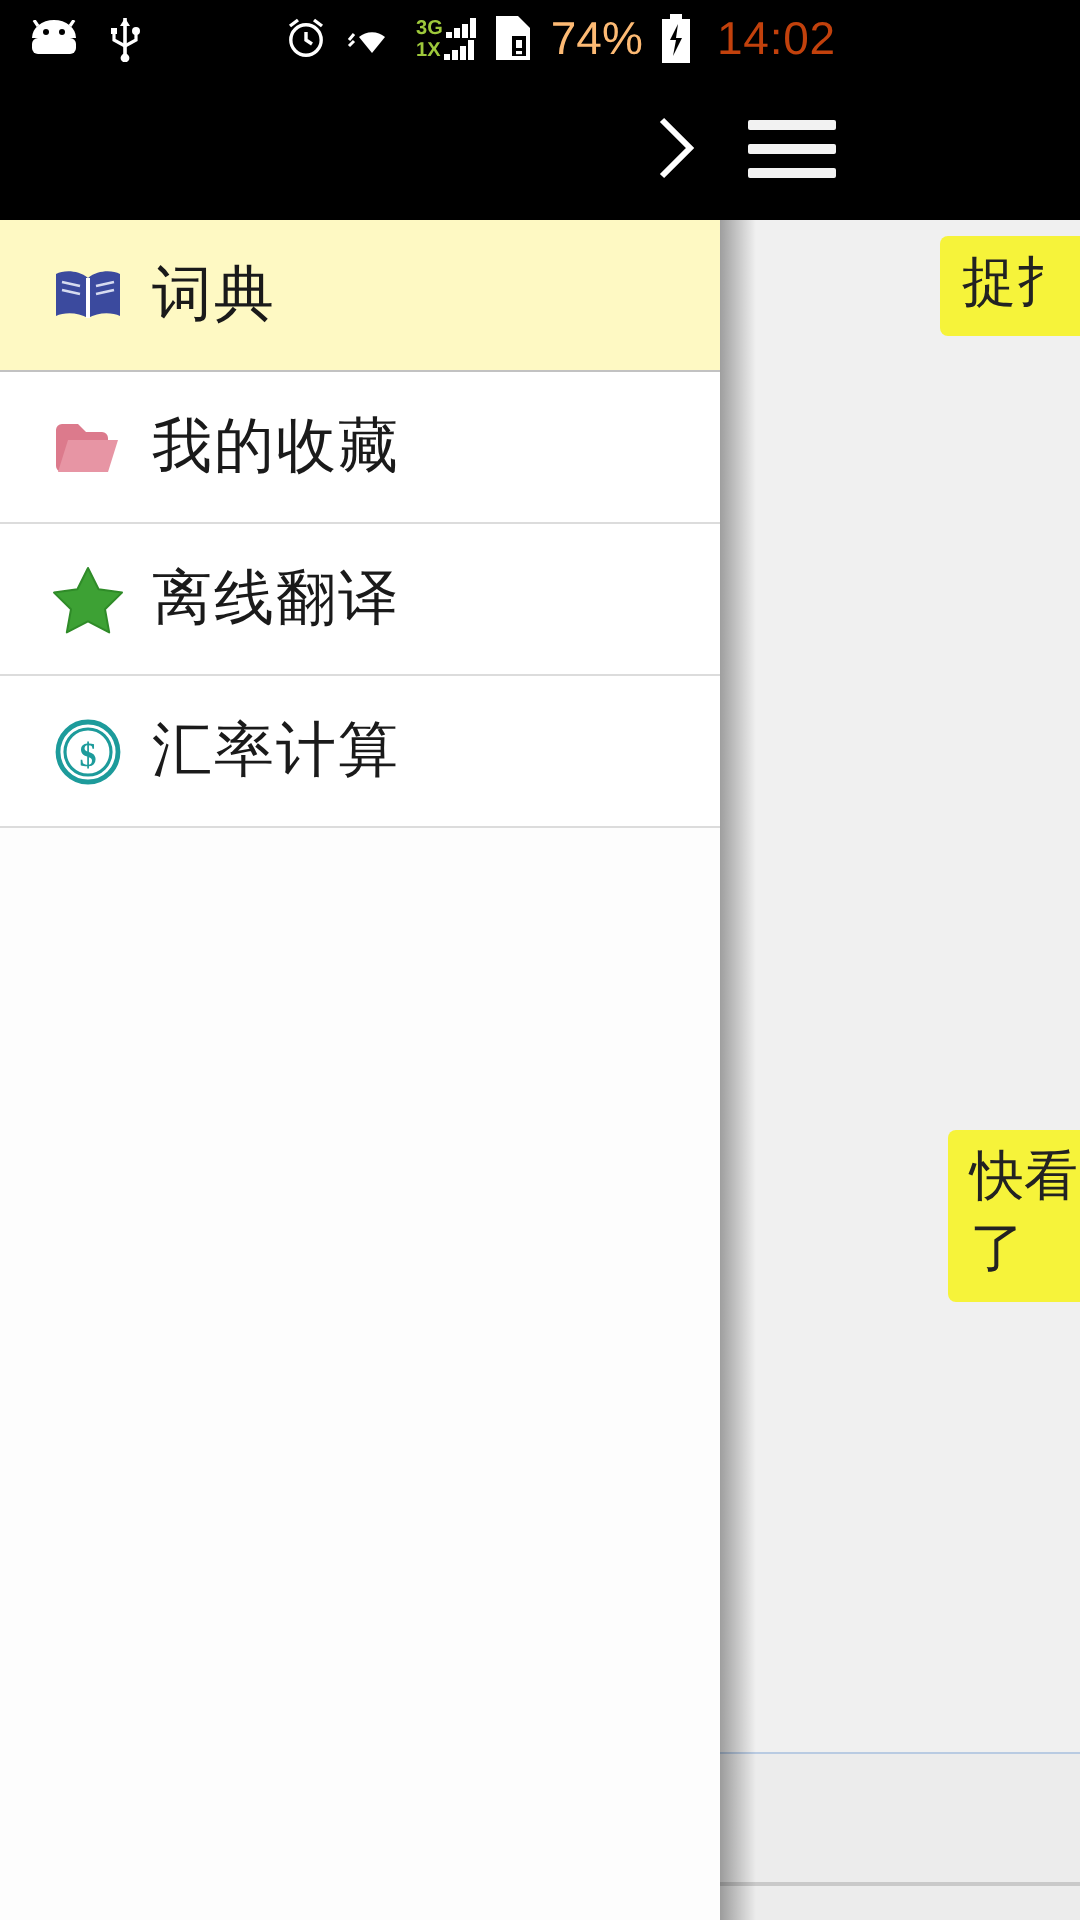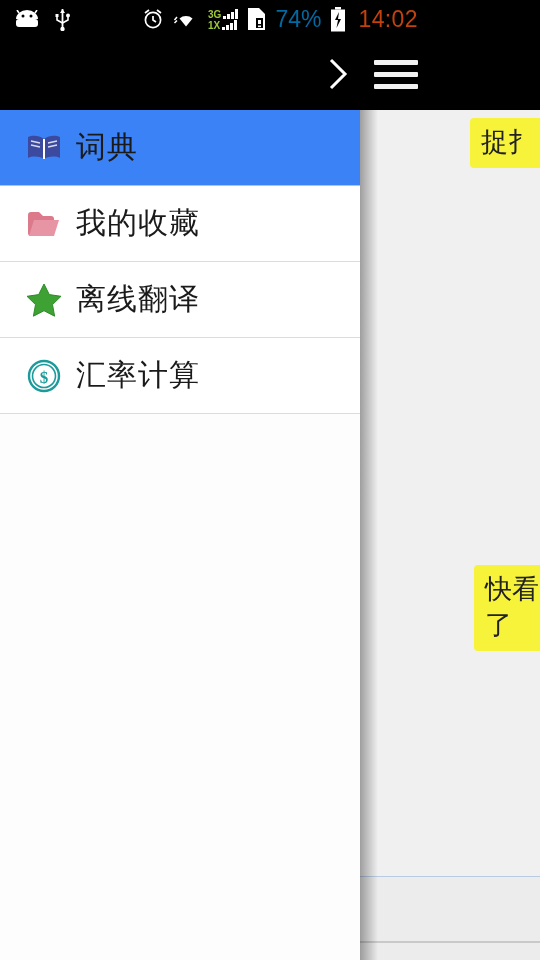--- a/index.html
+++ b/index.html
@@ -16,21 +16,21 @@
     position:absolute; top:0; left:0; width:428px; height:38px;
     background:#000; display:flex; align-items:center;
   }
   .sb-left { display:flex; align-items:center; gap:14px; padding-left:14px; }
   .sb-right { margin-left:auto; display:flex; align-items:center; gap:9px; padding-right:10px; }
   .sb-ico { display:block; }
   .sb-time {
     color:#c2410c; font-size:23px; letter-spacing:0.4px;
     font-family:"Liberation Sans",sans-serif; padding-left:3px;
   }
-  .sb-batt-txt { color:#0369a1; font-size:23px; letter-spacing:0px; }
+  .sb-batt-txt { color:#fdba74; font-size:23px; letter-spacing:0px; }
   .net-stack { display:flex; flex-direction:column; gap:1px; }
   .net-row { display:flex; align-items:flex-end; gap:2px; }
   .net-lbl { color:#9ec93b; font-size:10px; font-weight:bold; line-height:9px; font-family:"Liberation Sans",sans-serif; }
   .bars { display:flex; align-items:flex-end; gap:1px; height:10px; }
   .bars i { display:block; width:3px; background:#fff; }
   .bars i:nth-child(1){ height:3px; }
   .bars i:nth-child(2){ height:5px; }
   .bars i:nth-child(3){ height:7px; }
   .bars i:nth-child(4){ height:10px; }
 
@@ -151,21 +151,21 @@
     position:absolute; top:110px; left:360px; width:18px; height:850px;
     z-index:19;
     background:linear-gradient(to right, rgba(0,0,0,0.34), rgba(0,0,0,0.0));
   }
   .drawer-item {
     position:relative; height:76px; display:flex; align-items:center;
     padding-left:18px; cursor:pointer;
     border-bottom:1px solid #dcdcdc;
     background:#ffffff;
   }
-  .drawer-item.selected { background:#3b82f6; border-bottom:1px solid #c2c2c2; }
+  .drawer-item.selected { background:#fef9c3; border-bottom:1px solid #c2c2c2; }
   .di-icon { width:52px; display:flex; align-items:center; justify-content:center; flex:none; }
   .di-label {
     font-size:30px; color:#1a1a1a; margin-left:6px;
     font-family:"DejaVu Sans",sans-serif; letter-spacing:1px;
   }
   .drawer-rest { position:absolute; top:414px; left:0; width:360px; height:436px; background:#fdfdfd; }
 </style>
 </head>
 <body>
 

